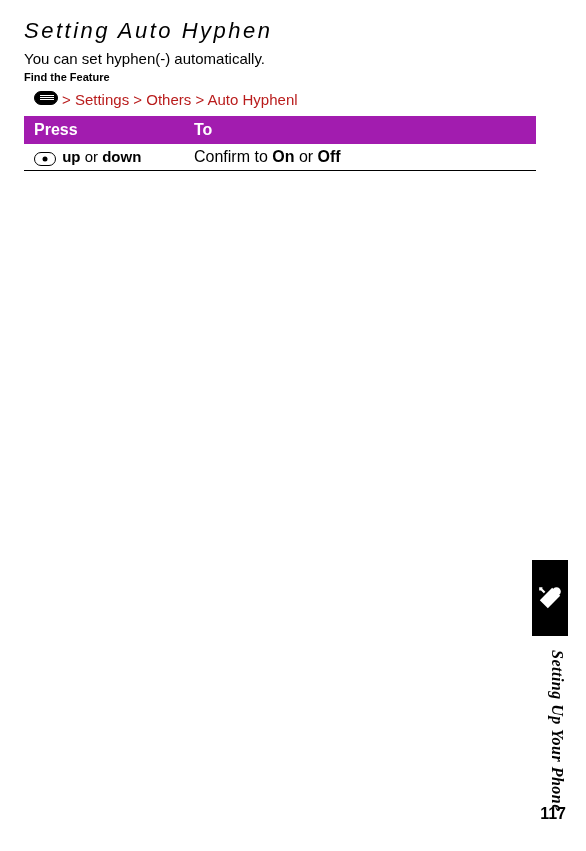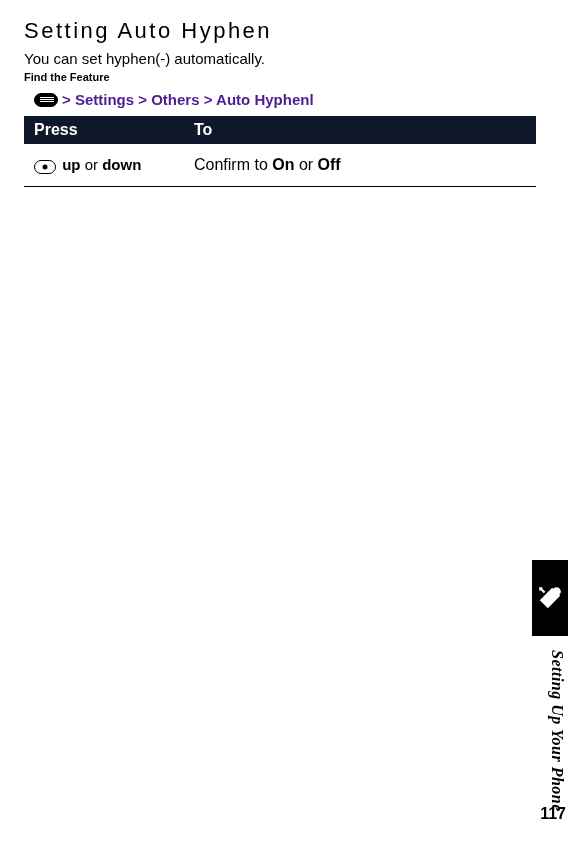--- a/index.html
+++ b/index.html
@@ -10,45 +10,45 @@
     body {
       width: 586px;
       height: 851px;
       font-family: Arial, Helvetica, sans-serif;
       background: white;
       position: relative;
       padding: 18px 50px 24px 24px;
     }
     .heading {
       font-size: 22px;
+      font-style: italic;
       letter-spacing: 2.5px;
       font-weight: 400;
       margin-bottom: 6px;
       color: #000;
     }
     .subtext {
       font-size: 15px;
       font-weight: normal;
       margin-bottom: 4px;
       color: #000;
     }
     .find-feature {
       font-size: 11px;
       font-weight: bold;
       margin-bottom: 8px;
       color: #000;
     }
     .breadcrumb {
       font-size: 15px;
-      font-weight: bold;
+      font-weight: normal;
       margin-bottom: 8px;
       margin-left: 10px;
-      color: #4c1d95;
+      color: #b91c1c;
       display: flex;
-      align-items: center;
       gap: 4px;
     }
     .pill-icon {
       display: inline-block;
       width: 24px;
       height: 14px;
       border: 1.5px solid #000;
       border-radius: 7px;
       background: #000;
       position: relative;
@@ -62,33 +62,33 @@
       width: 14px;
       height: 5px;
       background: repeating-linear-gradient(to bottom, #fff 0, #fff 1px, #000 1px, #000 2px);
     }
     table {
       width: 100%;
       border-collapse: collapse;
       margin-top: 4px;
     }
     th {
-      background: #0f172a;
+      background: #a21caf;
       color: #fff;
       font-weight: bold;
       text-align: left;
       padding: 5px 10px;
       font-size: 16px;
     }
     th:first-child {
       width: 160px;
     }
     td {
       border-bottom: 1.5px solid #000;
-      padding: 12px 10px;
+      padding: 4px 10px;
       font-size: 16px;
       vertical-align: middle;
     }
     td.press-col {
       font-weight: bold;
       font-size: 15px;
     }
     .nav-icon {
       display: inline-block;
       width: 22px;

